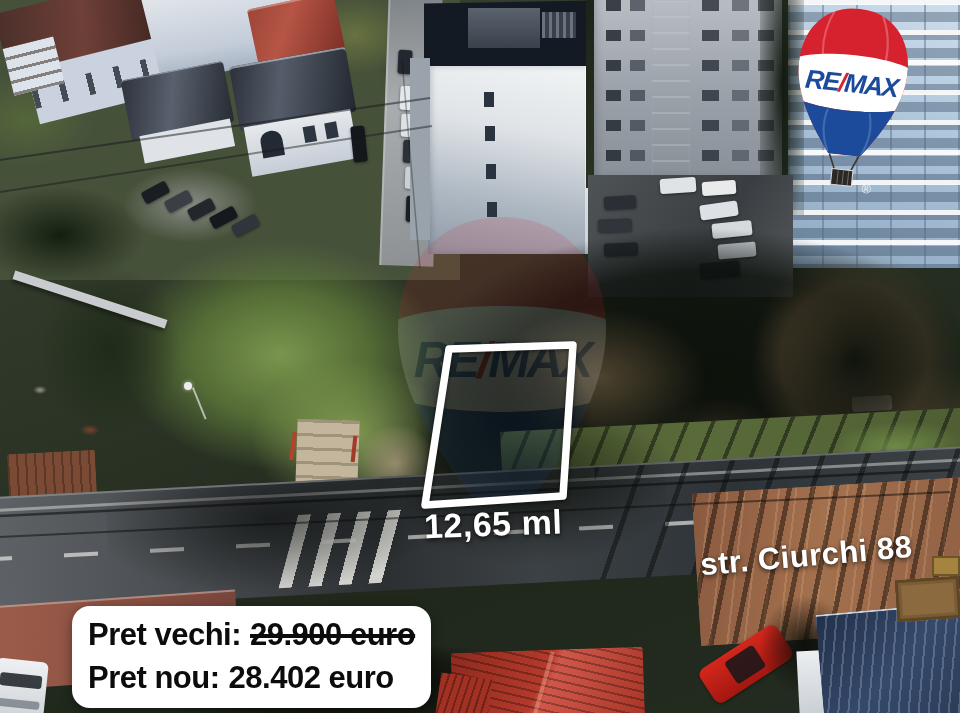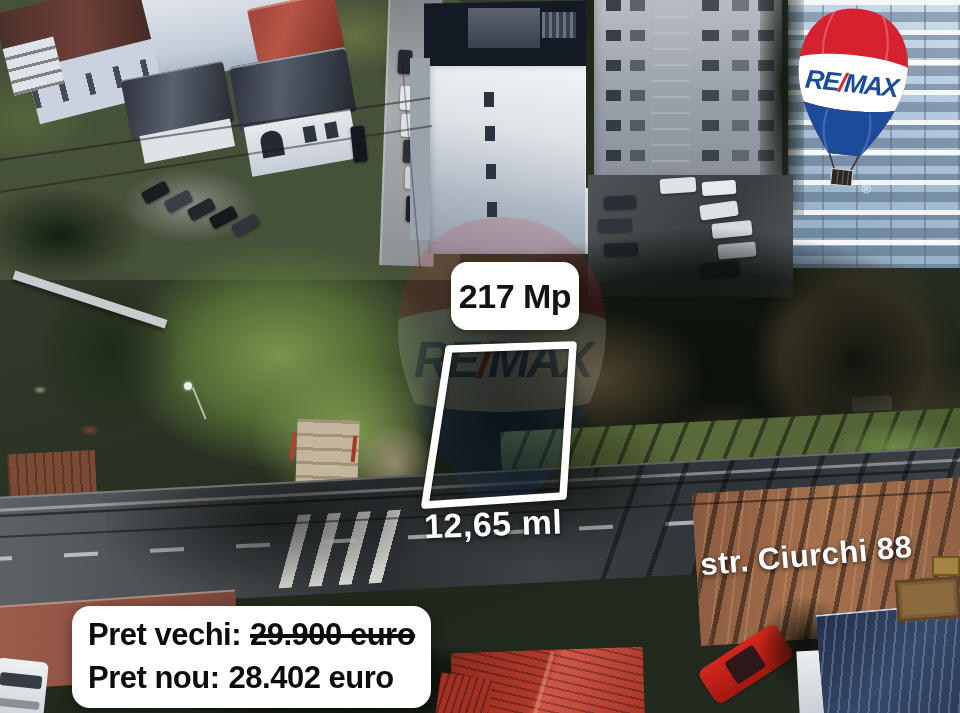--- a/index.html
+++ b/index.html
@@ -256,23 +256,20 @@
       <text x="60" y="86" text-anchor="middle" font-family="Liberation Sans, DejaVu Sans, sans-serif" font-size="25" font-weight="bold" font-style="italic" letter-spacing="-1.5">
         <tspan fill="#1C4B9B">RE</tspan><tspan fill="#D6212E">/</tspan><tspan fill="#1C4B9B">MAX</tspan>
       </text>
     </svg>
   </div>
 
   <svg width="176" height="182" style="position:absolute;left:414px;top:334px;filter:drop-shadow(0 1px 2px rgba(0,0,0,.55));">
     <polygon points="35,15 159,11 149,162 11,171" fill="none" stroke="#FFFFFF" stroke-width="7.5" stroke-linejoin="round"></polygon>
   </svg>
 
-  <div class="badge" style="left:451px;top:262px;width:128px;height:68px;font-size:34px;line-height:68px;letter-spacing:-0.5px;">
-    <span>217 Mp</span>
-  </div>
 
   <div class="overlay-text" style="left:424px;top:504px;width:180px;font-size:34px;transform:rotate(-2deg);letter-spacing:0.5px;">
     <span>12,65 ml</span>
   </div>
 
   <div class="overlay-text" style="left:700px;top:536px;width:260px;font-size:31px;transform:rotate(-5deg);letter-spacing:0.5px;">
     <span>str. Ciurchi 88</span>
   </div>
 
   <div class="price-card">

